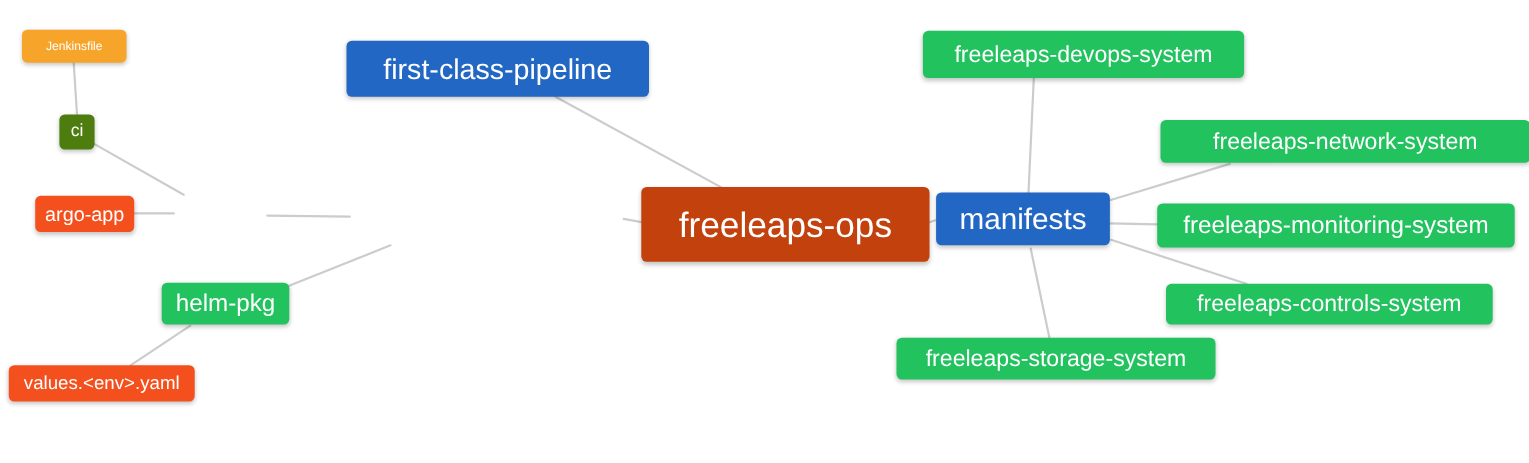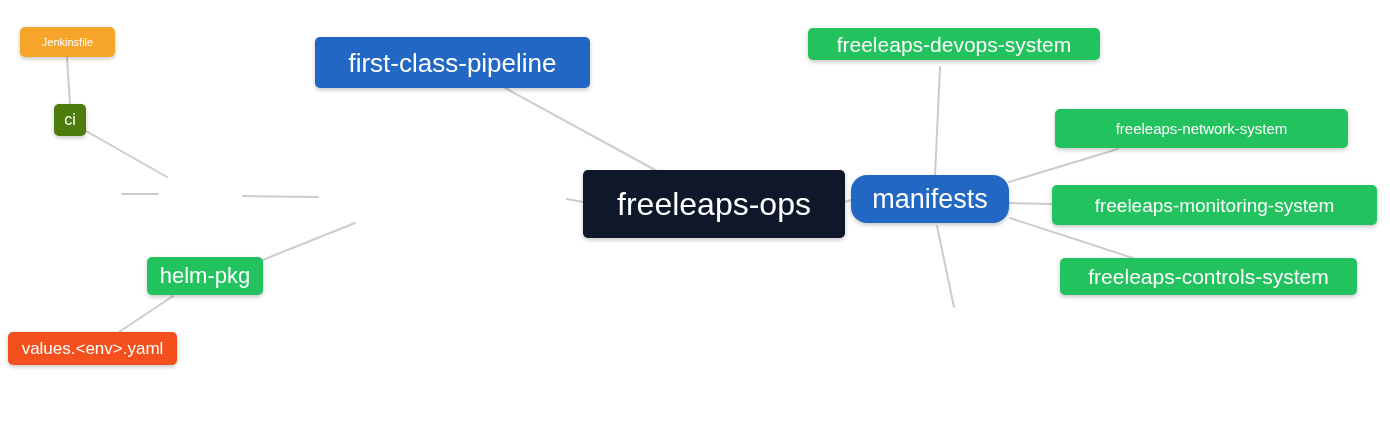--- a/index.html
+++ b/index.html
@@ -30,23 +30,23 @@
   .n-jenkinsfile {left:20px;  top:27px;  width:95px;  height:30px; font-size:11px;}
   .n-ci          {left:54px;  top:104px; width:32px;  height:32px; font-size:16px;}
   .n-argo        {left:32px;  top:178px; width:90px;  height:33px; font-size:18px;}
   .n-env         {left:158px; top:176px; width:85px;  height:39px; font-size:22px;}
   .n-helm        {left:147px; top:257px; width:116px; height:38px; font-size:22px;}
   .n-values      {left:8px;   top:332px; width:169px; height:33px; font-size:17px;text-align:right;}
   .n-fcp         {left:315px; top:37px;  width:275px; height:51px; font-size:26px;}
   .n-service     {left:318px; top:171px; width:249px; height:52px; font-size:27px;}
   .n-ops         {left:583px; top:170px; width:262px; height:68px; font-size:32px;}
   .n-manifests   {left:851px; top:175px; width:158px; height:48px; font-size:27px;}
-  .n-devops      {left:808px; top:28px;  width:292px; height:32px; font-size:21px;}
-  .n-network     {left:1055px;top:109px; width:293px; height:39px; font-size:15px;}
-  .n-monitoring  {left:1052px;top:185px; width:325px; height:40px; font-size:19px;}
+  .n-devops      {left:839px; top:28px;  width:292px; height:43px; font-size:21px;}
+  .n-network     {left:1055px;top:109px; width:336px; height:39px; font-size:21px;}
+  .n-monitoring  {left:1052px;top:185px; width:325px; height:40px; font-size:22px;}
   .n-controls    {left:1060px;top:258px; width:297px; height:37px; font-size:21px;}
   .n-storage     {left:815px; top:307px; width:290px; height:38px; font-size:21px;}
 </style>
 </head>
 <body>
 
 <div class="canvas">
 
   <svg class="edges" width="1390" height="421" viewBox="0 0 1390 421" xmlns="http://www.w3.org/2000/svg">
     <line x1="67" y1="57" x2="70" y2="104"></line>
@@ -58,25 +58,27 @@
     <line x1="505" y1="88" x2="657" y2="171"></line>
     <line x1="567" y1="199" x2="583" y2="202"></line>
     <line x1="845" y1="202" x2="851" y2="200"></line>
     <line x1="935" y1="175" x2="940" y2="67"></line>
     <line x1="1009" y1="182" x2="1118" y2="149"></line>
     <line x1="1009" y1="203" x2="1052" y2="204"></line>
     <line x1="1010" y1="218" x2="1133" y2="258"></line>
     <line x1="937" y1="226" x2="954" y2="307"></line>
   </svg>
 
-  <div class="node n-ops" style="background: #0f172a; color: rgb(255, 255, 255);">freeleaps-ops</div>
+  <div class="node n-ops" style="background: #c2410c; color: rgb(255, 255, 255);">freeleaps-ops</div>
   <div class="node n-fcp" style="background: rgb(34, 103, 196); color: rgb(255, 255, 255);">first-class-pipeline</div>
-  <div class="node n-manifests" style="background: rgb(34, 103, 196); color: rgb(255, 255, 255); border-radius: 16px;">manifests</div>
+  <div class="node n-manifests" style="background: rgb(34, 103, 196); color: rgb(255, 255, 255);">manifests</div>
   <div class="node n-helm" style="background: rgb(34, 194, 95); color: rgb(255, 255, 255); text-align: center;">helm-pkg</div>
   <div class="node n-ci" style="background: #4d7c0f; color: rgb(255, 255, 255);">ci</div>
+  <div class="node n-argo" style="background: rgb(244, 80, 30); color: rgb(255, 255, 255);">argo-app</div>
   <div class="node n-jenkinsfile" style="background: rgb(247, 165, 42); color: rgb(255, 255, 255);">Jenkinsfile</div>
   <div class="node n-values" style="background: rgb(244, 80, 30); color: rgb(255, 255, 255);">values.&lt;env&gt;.yaml</div>
   <div class="node n-devops" style="background: rgb(34, 194, 95); color: rgb(255, 255, 255);">freeleaps-devops-system</div>
   <div class="node n-network" style="background: rgb(34, 194, 95); color: rgb(255, 255, 255);">freeleaps-network-system</div>
   <div class="node n-monitoring" style="background: rgb(34, 194, 95); color: rgb(255, 255, 255);">freeleaps-monitoring-system</div>
   <div class="node n-controls" style="background: rgb(34, 194, 95); color: rgb(255, 255, 255);">freeleaps-controls-system</div>
+  <div class="node n-storage" style="background: rgb(34, 194, 95); color: rgb(255, 255, 255);">freeleaps-storage-system</div>
 
 </div>
 
 </body></html>

